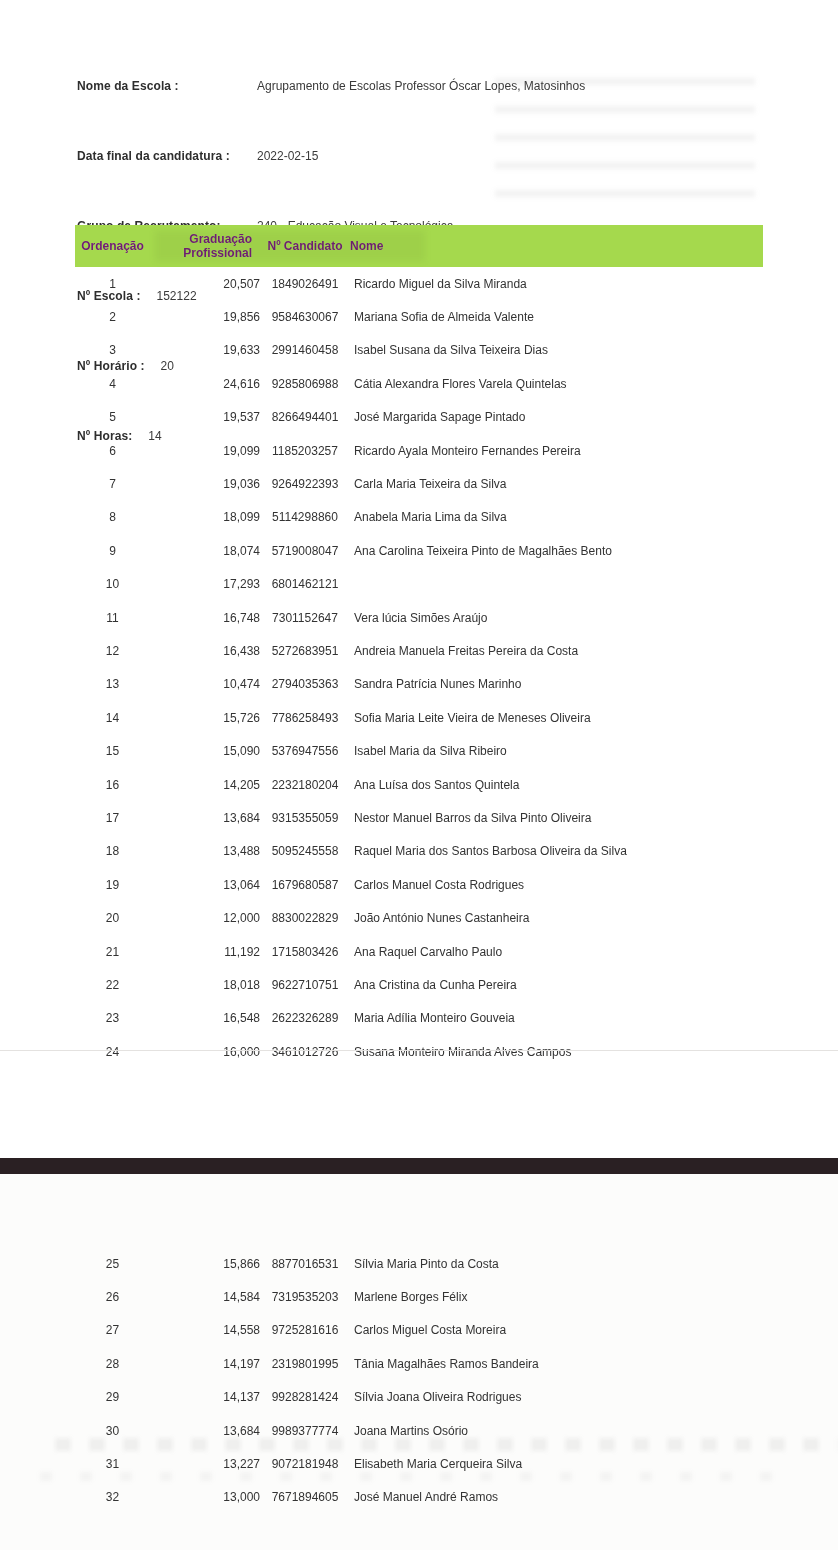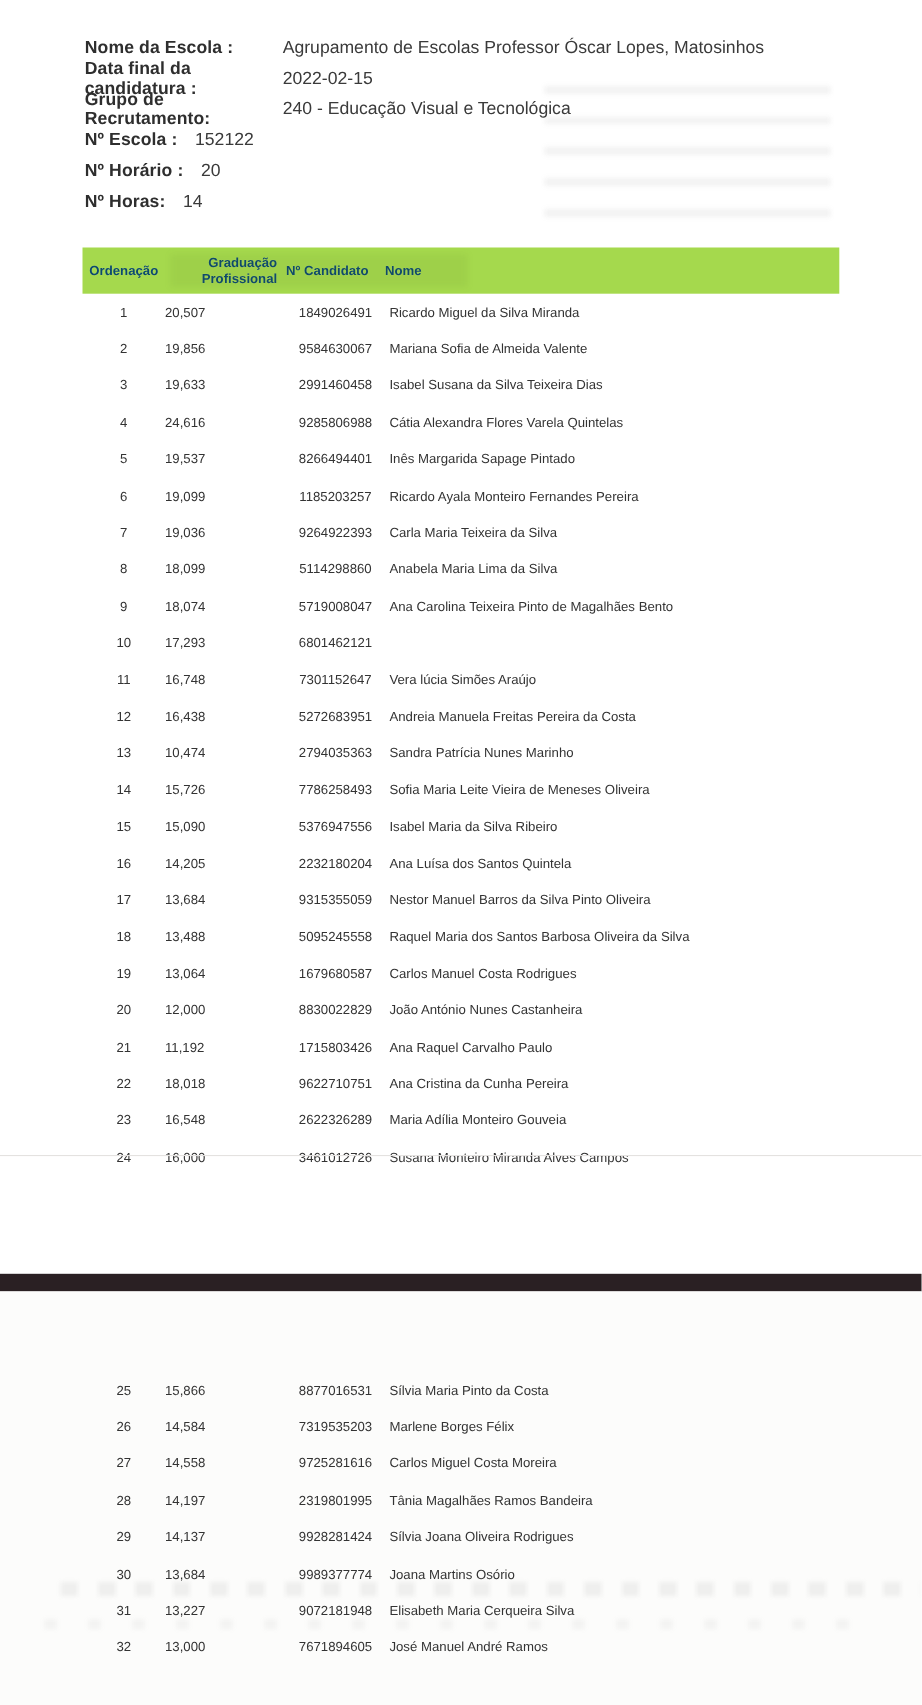--- a/index.html
+++ b/index.html
@@ -4,44 +4,44 @@
 <style>
   html,body { margin:0; padding:0; background:#ffffff; }
   .canvas {
     position:relative; width:838px; height:1550px; overflow:hidden;
     background:#ffffff; color:#333333;
     font-family:"Liberation Sans","DejaVu Sans",sans-serif;
   }
 
   
   .info { position:absolute; left:77px; top:30px; }
-  .info-row { display:flex; align-items:center; height:28px; font-size:16px; }
+  .info-row { display:flex; align-items:center; height:28px; font-size:12px;margin-top:42px; }
   .info-label { font-weight:bold; width:180px; color:#2e2e2e; letter-spacing:0.1px; }
   .info-row.inline .info-label { width:auto; margin-right:16px; }
   .info-value { color:#3a3a3a; }
 
   
   .thead {
     position:absolute; left:75px; top:225px; width:688px; height:42px;
     display:flex; align-items:center;
     font-size:12px; font-weight:bold; color:#f7fbee;
     text-shadow:0 0 1px rgba(255,255,255,0.25);
   }
   .th { line-height:1.2; }
   .th.c1 { width:75px; text-align:center; }
   .th.c2 { width:110px; text-align:right; padding:0 8px; box-sizing:border-box; }
-  .th.c3 { width:90px; text-align:left; }
+  .th.c3 { width:90px; text-align:center; }
   .th.c4 { flex:1; text-align:left; }
 
   .rows { position:absolute; left:75px; width:688px; }
   .rows-p1 { top:267px; }
   .rows-p2 { top:1247px; }
   .trow { display:flex; align-items:center; height:33.4px; font-size:12px; color:#333333; }
   .cell.ordenacao { width:75px; text-align:center; }
-  .cell.graduacao { width:110px; text-align:left; }
+  .cell.graduacao { width:110px; text-align:right; }
   .cell.candidato { width:90px; text-align:center; }
   .cell.nome { flex:1; padding-left:4px; text-align:left; white-space:nowrap; }
 
   
   .page-edge-line { position:absolute; left:0; top:1050px; width:838px; height:1px; background:#e4e2e0; }
   .divider { position:absolute; left:0; top:1158px; width:838px; height:16px; }
   .page2-bg { position:absolute; left:0; top:1174px; width:838px; height:376px; background:#fcfcfb; }
 
   
   .bleed-top-right {
@@ -91,21 +91,21 @@
     <div class="info-row inline">
       <span class="info-label">Nº Horário :</span>
       <span class="info-value">20</span>
     </div>
     <div class="info-row inline">
       <span class="info-label">Nº Horas:</span>
       <span class="info-value">14</span>
     </div>
   </div>
 
-  <div class="thead" style="background: rgb(165, 217, 77); color: #0c4a6e;">
+  <div class="thead" style="background: rgb(165, 217, 77); color: #701a75;">
     <div class="th c1">Ordenação</div>
     <div class="th c2">Graduação Profissional</div>
     <div class="th c3">Nº Candidato</div>
     <div class="th c4">Nome</div>
   </div>
   <div class="bleed-header-bar"></div>
 
   <div class="rows rows-p1" id="rows-page1">
       <div class="trow">
         <div class="cell ordenacao">1</div>
@@ -128,21 +128,21 @@
       <div class="trow">
         <div class="cell ordenacao">4</div>
         <div class="cell graduacao">24,616</div>
         <div class="cell candidato">9285806988</div>
         <div class="cell nome">Cátia Alexandra Flores Varela Quintelas</div>
       </div>
       <div class="trow">
         <div class="cell ordenacao">5</div>
         <div class="cell graduacao">19,537</div>
         <div class="cell candidato">8266494401</div>
-        <div class="cell nome">Inês Margarida Sapage Pintado</div>
+        <div class="cell nome">José Margarida Sapage Pintado</div>
       </div>
       <div class="trow">
         <div class="cell ordenacao">6</div>
         <div class="cell graduacao">19,099</div>
         <div class="cell candidato">1185203257</div>
         <div class="cell nome">Ricardo Ayala Monteiro Fernandes Pereira</div>
       </div>
       <div class="trow">
         <div class="cell ordenacao">7</div>
         <div class="cell graduacao">19,036</div>

